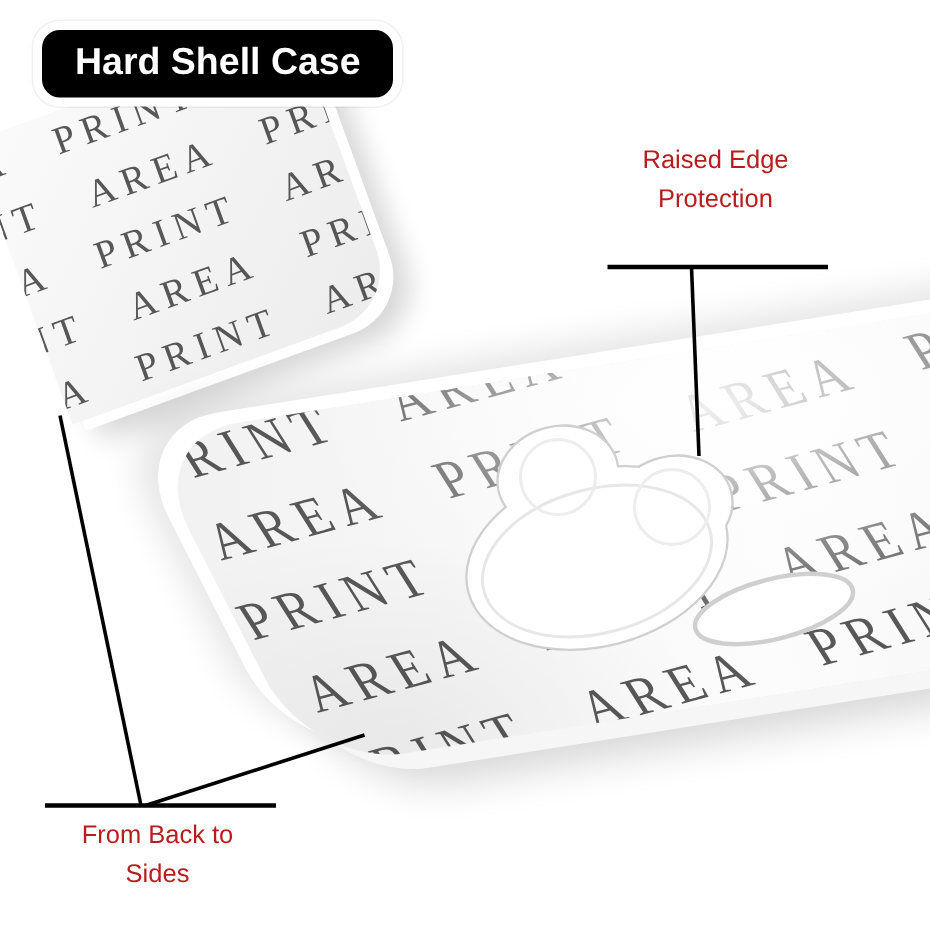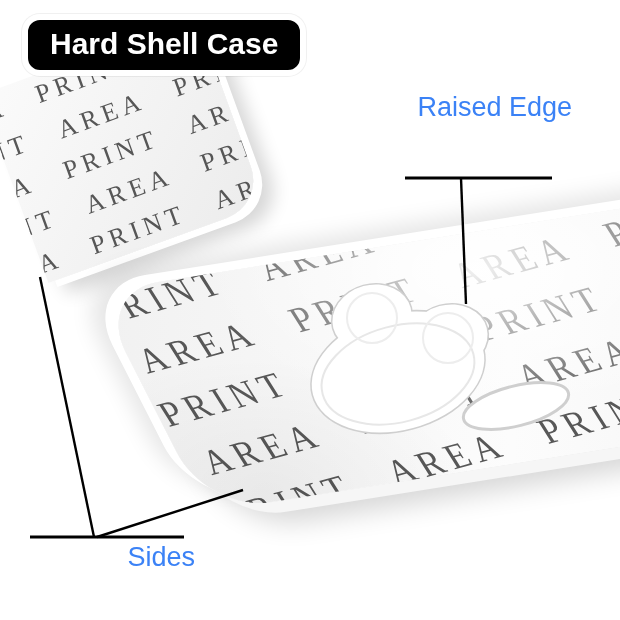--- a/index.html
+++ b/index.html
@@ -86,35 +86,35 @@
   .overlay line.thick { stroke-width: 3; }
 
   
   .badge {
     position: absolute;
     left: 22px; top: 14px;
     z-index: 10;
     background: #000000;
     color: #ffffff;
     font-weight: bold;
-    font-size: 30px;
+    font-size: 25px;
     line-height: 1;
     padding: 9px 22px 11px 22px;
     border: 6px solid #ffffff;
     border-radius: 18px;
     box-shadow: 0 0 0 1px rgba(0,0,0,0.06);
   }
 
   
   .anno {
     position: absolute;
     z-index: 10;
-    text-align: right;
-    color: #3b82f6;
-    font-size: 27px;
+    text-align: center;
+    color: #b91c1c;
+    font-size: 17px;
     line-height: 26px;
   }
   .anno-camera { left: 382px; top: 94px; width: 190px; }
   .anno-body   { left: 15px;  top: 544px; width: 180px; }
 </style>
 </head>
 <body>
 
 <div class="stage">
 
@@ -156,19 +156,21 @@
     <line x1="94" y1="537" x2="40" y2="277"></line>
     <line x1="97" y1="537" x2="243" y2="490"></line>
   </svg>
 
   <div class="badge">
     <span>Hard Shell Case</span>
   </div>
 
   <div class="anno anno-camera">
     <div class="anno-line">Raised Edge</div>
+    <div class="anno-line">Protection</div>
   </div>
 
   <div class="anno anno-body">
+    <div class="anno-line">From Back to</div>
     <div class="anno-line">Sides</div>
   </div>
 
 </div>
 
 </body></html>

